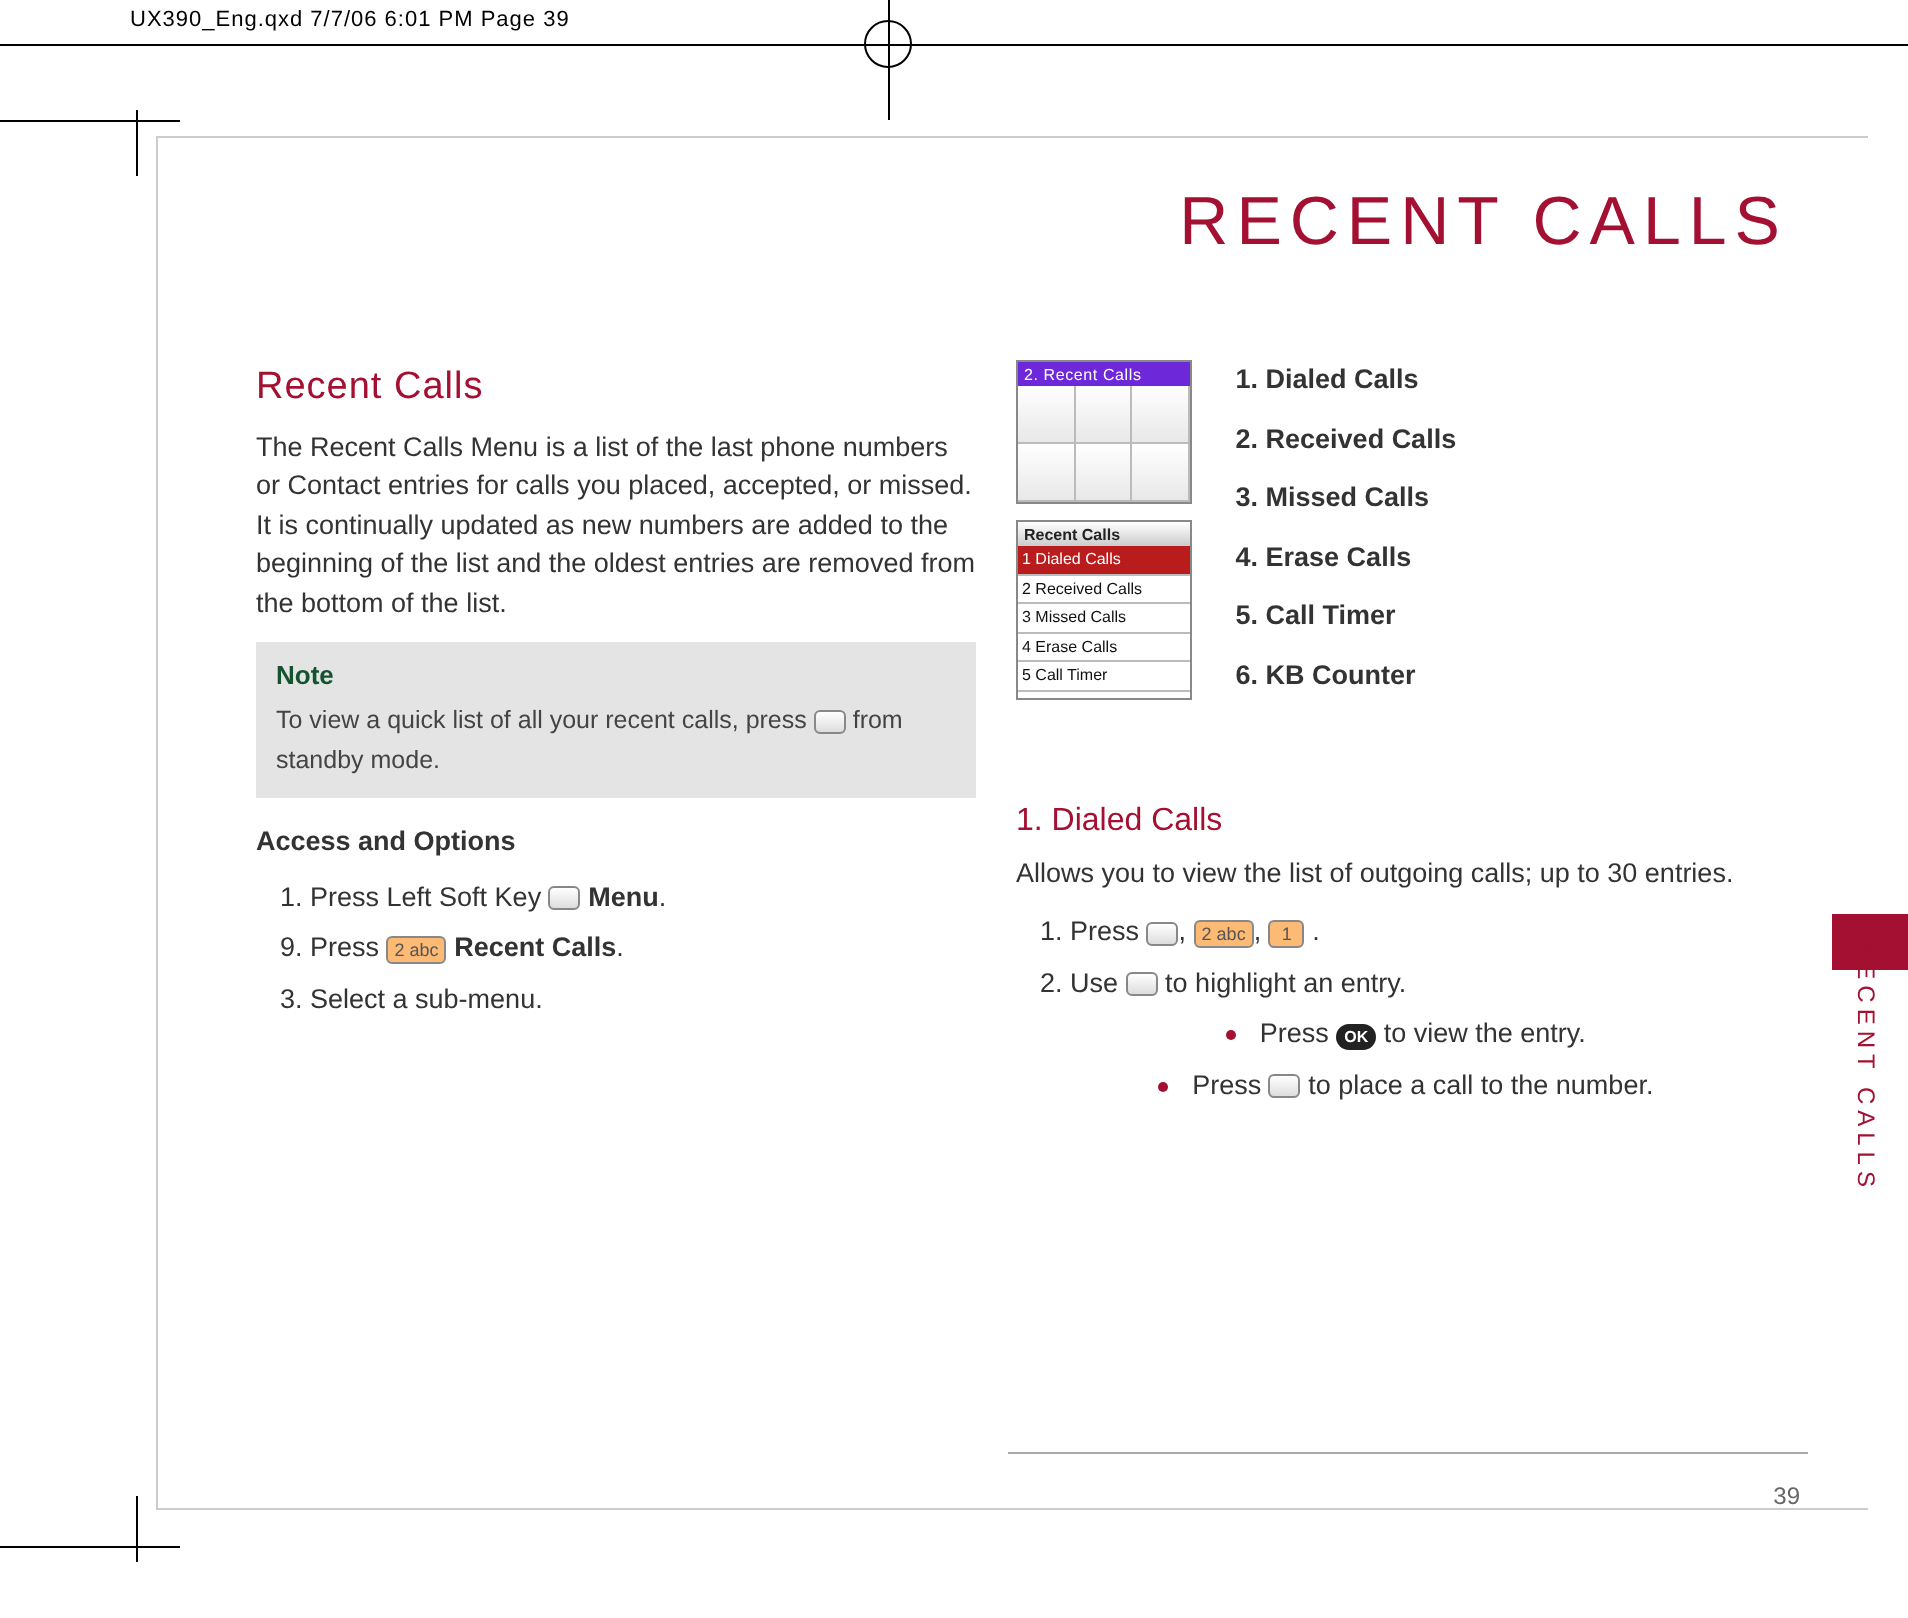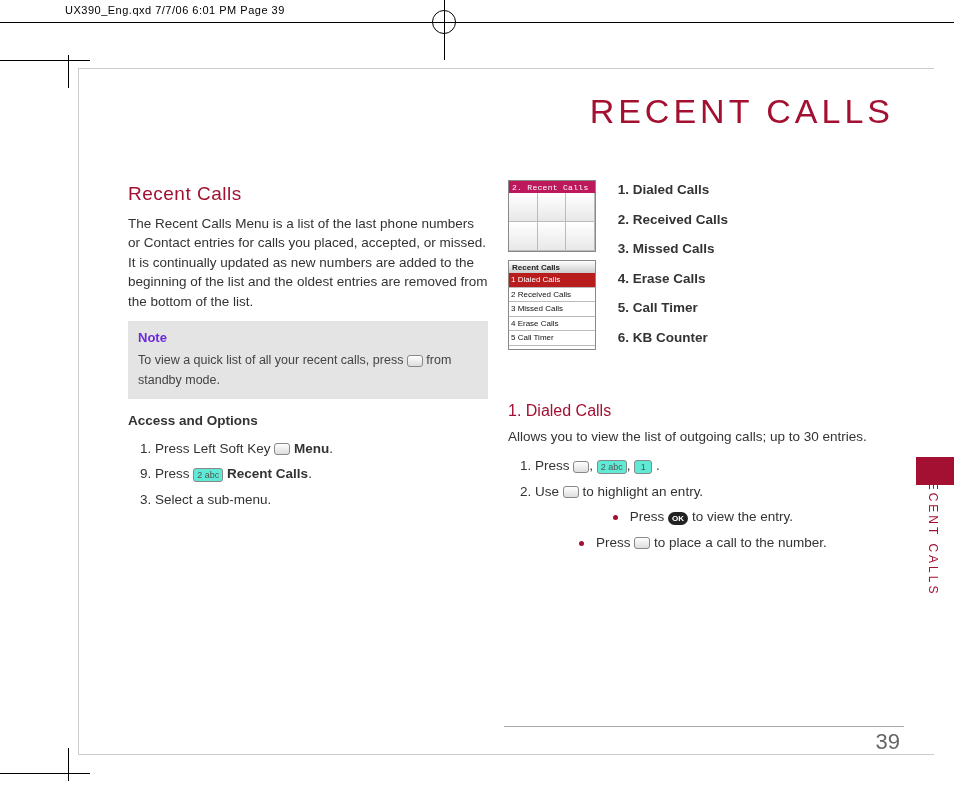--- a/index.html
+++ b/index.html
@@ -29,55 +29,55 @@
   .col { position:absolute; top:180px; width:360px; font-size:13.5px; line-height:1.45; color:#333; }
   .col.left  { left:128px; }
   .col.right { left:508px; width:390px; }
 
   .section-h { color:#a41031; font-family:"Trebuchet MS", sans-serif; font-size:19px; font-weight:400; margin-bottom:6px; letter-spacing:0.5px; }
   .sub-h { color:#a41031; font-family:"Trebuchet MS", sans-serif; font-size:16px; font-weight:400; margin-top:12px; margin-bottom:4px; }
   .body-p { margin-bottom:10px; font-size:13.5px; color:#333; font-weight:300; }
   .strong { font-weight:700; }
 
   .note-box { background:#e4e4e4; padding:8px 10px 10px 10px; margin:10px 0 12px 0; }
-  .note-label { color:#6d28d9; font-weight:700; font-size:13px; display:block; margin-bottom:2px; }
+  .note-label { color:#14532d; font-weight:700; font-size:13px; display:block; margin-bottom:2px; }
   .note-text { font-size:12.5px; color:#444; font-weight:300; }
 
   .access-h { font-weight:700; font-size:13.5px; margin:10px 0 8px 0; }
   .step { margin:6px 12px; font-weight:300; }
   .step .strong { font-weight:700; }
 
-  .key { display:inline-block; vertical-align:middle; border:1px solid #888; border-radius:3px; padding:0 3px; font-size:9px; line-height:12px; background:#5eead4; color:#555; min-width:18px; text-align:center; }
+  .key { display:inline-block; vertical-align:middle; border:1px solid #888; border-radius:3px; padding:0 3px; font-size:9px; line-height:12px; background:#fdba74; color:#555; min-width:18px; text-align:center; }
   .ok-key { display:inline-block; background:#222; color:#fff; border-radius:7px; font-size:8px; padding:1px 4px; font-weight:700; line-height:11px; }
   .nav-key { display:inline-block; width:16px; height:12px; border:1px solid #888; border-radius:3px; background:linear-gradient(#fff,#ddd); vertical-align:middle; }
 
   .bullet-row { margin:6px 0; font-weight:300; padding-left:0;text-align:center; }
   .bullet-dot { display:inline-block; width:5px; height:5px; background:#a41031; border-radius:50%; margin-right:8px; vertical-align:middle; }
 
   
   .thumb { position:relative; display:inline-block; width:88px; height:72px; border:1px solid #888; background:#fafafa; margin-bottom:8px; vertical-align:top; }
-  .thumb .bar { position:absolute; top:0; left:0; right:0; height:12px; background:#be185d; color:#fff; font-size:8px; padding:1px 3px; letter-spacing:0.3px;font-family:Liberation Mono, monospace; }
+  .thumb .bar { position:absolute; top:0; left:0; right:0; height:12px; background:#6d28d9; color:#fff; font-size:8px; padding:1px 3px; letter-spacing:0.3px; }
   .thumb .cells { position:absolute; top:12px; left:0; right:0; bottom:0; display:grid; grid-template-columns:1fr 1fr 1fr; }
   .thumb .cells div { border-right:1px solid #bbb; border-bottom:1px solid #bbb; background:linear-gradient(#fff,#e8e8e8); }
   .thumb2 { position:relative; display:inline-block; width:88px; height:90px; border:1px solid #888; background:#fff; vertical-align:top; }
   .thumb2 .bar { position:absolute; top:0; left:0; right:0; height:12px; background:linear-gradient(#fff,#ccc); color:#222; font-size:8px; padding:1px 3px; font-weight:700; }
   .thumb2 .rows { position:absolute; top:12px; left:0; right:0; bottom:0; }
   .thumb2 .rows div { font-size:8px; padding:1px 2px; border-bottom:1px solid #bbb; color:#111; }
   .thumb2 .rows div:first-child { background:#b91c1c; color:#fff; }
 
   .menu-list { display:inline-block; vertical-align:top; margin-left:18px; margin-top:0; }
   .menu-list div { font-weight:700; font-size:13.5px; margin:0 0 10px 0; }
 
   
   .maroon-bar { position:absolute; top:457px; right:0; width:38px; height:28px; background:#a41031; }
   .side-label { position:absolute; top:470px; right:14px; writing-mode:vertical-rl; font-family:"Trebuchet MS",sans-serif; letter-spacing:3px; font-size:12px; color:#a41031; }
 
   
   .pg-rule { position:absolute; bottom:68px; right:50px; width:400px; height:1px; background:#aaa; }
-  .pg-num { position:absolute; bottom:40px; right:54px; font-size:22px; color:#666; font-family:"Trebuchet MS",sans-serif; }
+  .pg-num { position:absolute; bottom:40px; right:54px; font-size:12px; color:#666; font-family:"Trebuchet MS",sans-serif; }
 </style>
 </head>
 <body>
 
 <div class="page">
 
   <div class="crop-header">UX390_Eng.qxd  7/7/06  6:01 PM  Page 39</div>
   <div class="crop-lines">
     <div class="crop-h"></div>
     <div class="crop-v"></div>

